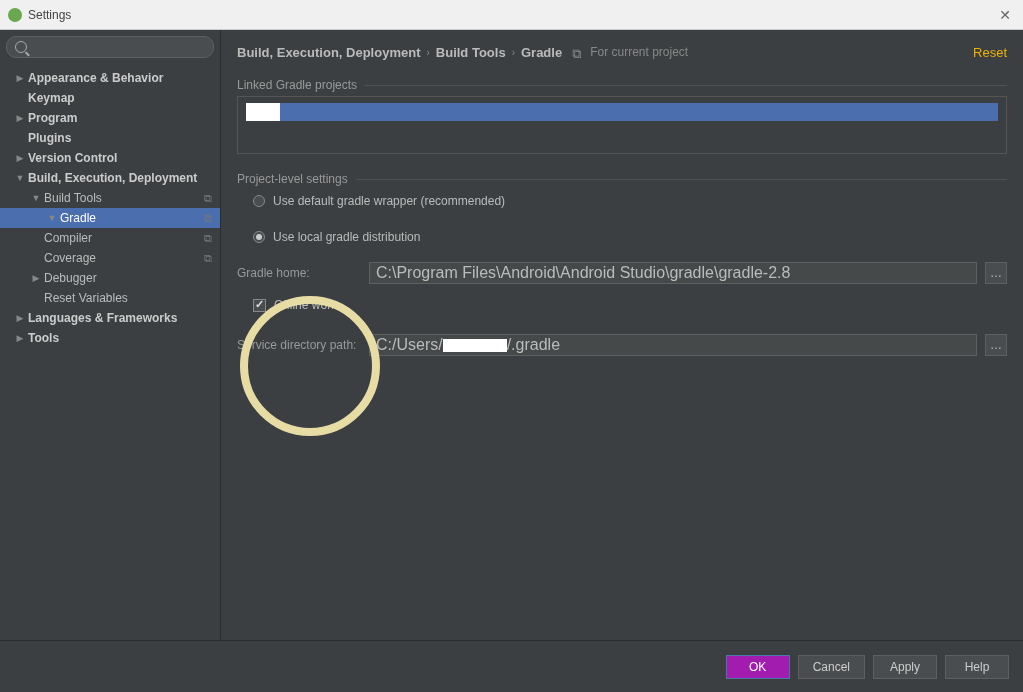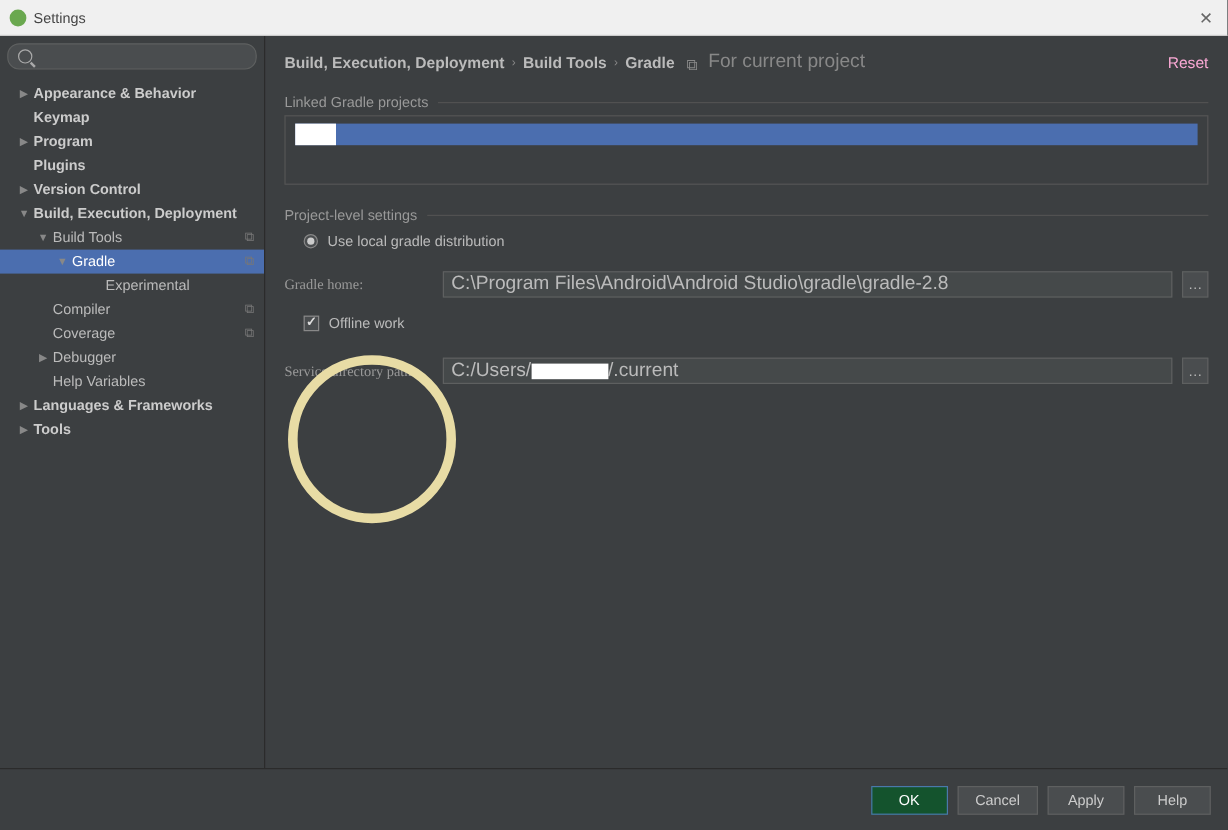--- a/index.html
+++ b/index.html
@@ -121,22 +121,22 @@
     margin-bottom: 14px;
   }
   .breadcrumb .crumb { font-weight: bold; color: #bbb; }
   .breadcrumb .sep { color: #888; font-size: 10px; }
   .breadcrumb .scope-icon {
     width: 12px; height: 12px;
     display: inline-block;
     margin-left: 4px;
     color: #888;
   }
-  .breadcrumb .scope { color: #888; font-weight: normal; font-size: 16px; }
-  .breadcrumb .reset { margin-left: auto; color: #f9a8d4; cursor: pointer; }
+  .breadcrumb .scope { color: #888; font-weight: normal; font-size: 12px; }
+  .breadcrumb .reset { margin-left: auto; color: #eab308; cursor: pointer; }
 
   .section-label {
     font-size: 12px;
     color: #999;
     margin-bottom: 4px;
     display: flex;
     align-items: center;
     justify-content: center;
   }
   .section-label::after {
@@ -196,21 +196,21 @@
     font-size: 11px;
     color: #ddd;
     font-weight: bold;
   }
   .field-row {
     display: flex;
     align-items: center;
     margin-bottom: 10px;
     gap: 8px;
   }
-  .field-row .flabel { width: 124px; color: #999; font-family: Liberation Serif, serif; }
+  .field-row .flabel { width: 124px; color: #999; }
   .field-row .finput {
     flex: 1;
     height: 22px;
     background: #45494a;
     border: 1px solid #5e6060;
     color: #bbb;
     padding: 0 6px;
     font-size: 16px;
     display: flex;
     align-items: center;
@@ -253,21 +253,21 @@
     background: #4a4d4f;
     color: #ccc;
     font-size: 12px;
     display: flex;
     align-items: center;
     justify-content: center;
     padding: 0 14px;
     cursor: pointer;
   }
   .btn.primary {
-    background: #14532d;
+    background: #a21caf;
     border-color: #4a78ab;
     color: #fff;
   }
 </style>
 </head>
 <body>
 
 <div class="titlebar">
   <div class="app-icon"></div>
   <div class="title">Settings</div>
@@ -309,41 +309,37 @@
         <div class="tree-row ind1">
           <span class="arrow">▼</span>
           <span class="lbl">Build Tools</span>
           <span class="copy-icon">⧉</span>
         </div>
         <div class="tree-row ind2 selected">
           <span class="arrow">▼</span>
           <span class="lbl">Gradle</span>
           <span class="copy-icon">⧉</span>
         </div>
-        <div class="tree-row ind3">
-          <span class="arrow"></span>
-          <span class="lbl">Experimental</span>
-        </div>
         <div class="tree-row ind1">
           <span class="arrow"></span>
           <span class="lbl">Compiler</span>
           <span class="copy-icon">⧉</span>
         </div>
         <div class="tree-row ind1">
           <span class="arrow"></span>
           <span class="lbl">Coverage</span>
           <span class="copy-icon">⧉</span>
         </div>
         <div class="tree-row ind1">
           <span class="arrow">▶</span>
           <span class="lbl">Debugger</span>
         </div>
         <div class="tree-row ind1">
           <span class="arrow"></span>
-          <span class="lbl">Help Variables</span>
+          <span class="lbl">Reset Variables</span>
         </div>
         <div class="tree-row ind0">
           <span class="arrow">▶</span>
           <span class="lbl bold">Languages &amp; Frameworks</span>
         </div>
         <div class="tree-row ind0">
           <span class="arrow">▶</span>
           <span class="lbl bold">Tools</span>
         </div>
       </div>
@@ -368,20 +364,24 @@
       <div class="linked-row">
         <div class="white"></div>
       </div>
     </div>
 
     <div class="section-label">
         <span>Project-level settings</span>
       </div>
 
     <div class="radio-row">
+      <span class="radio"></span>
+      <span>Use default gradle wrapper (recommended)</span>
+    </div>
+    <div class="radio-row">
       <span class="radio checked"></span>
       <span>Use local gradle distribution</span>
     </div>
 
     <div class="field-row">
       <span class="flabel">Gradle home:</span>
       <div class="finput">
           <span>C:\Program Files\Android\Android Studio\gradle\gradle-2.8</span>
         </div>
       <div class="dots">…</div>
@@ -391,21 +391,21 @@
     <div class="check-row" style="margin-top:6px; margin-bottom:18px;">
       <span class="checkbox checked"></span>
       <span>Offline work</span>
     </div>
 
     <div class="field-row">
       <span class="flabel">Service directory path:</span>
       <div class="finput">
         <span>C:/Users/</span>
           <span class="redact"></span>
-          <span>/.current</span>
+          <span>/.gradle</span>
       </div>
       <div class="dots">…</div>
     </div>
   </div>
 </div>
 
 <div class="highlight-circle"></div>
 
 <div class="footer">
   <div class="btn primary">OK</div>

